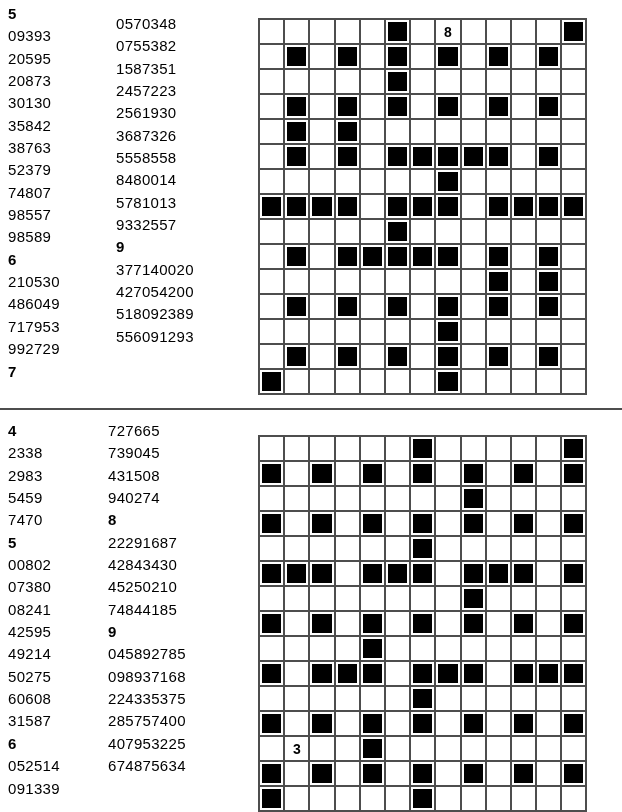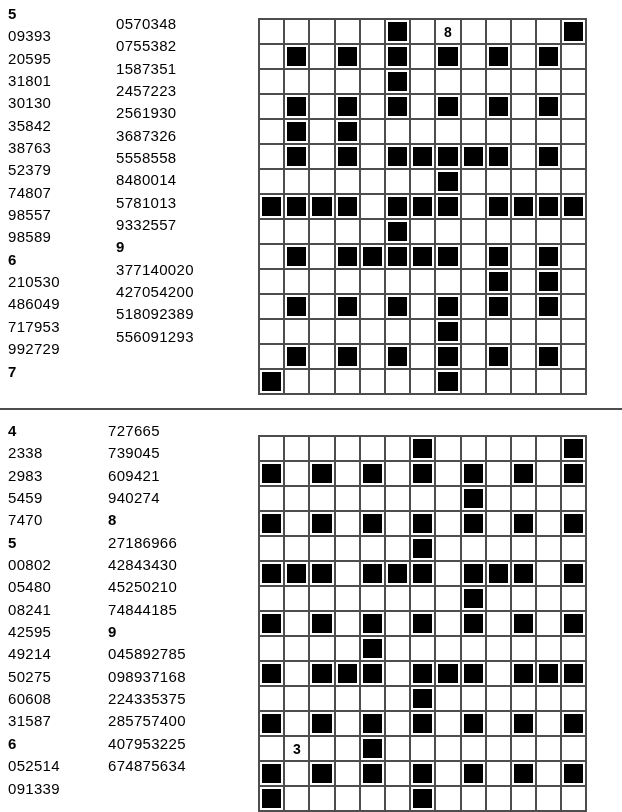--- a/index.html
+++ b/index.html
@@ -63,21 +63,21 @@
 </style>
 </head>
 <body>
 
 <div class="page">
 
   <div class="list-col p1-col1">
       <div class="entry hdr">5</div>
       <div class="entry">09393</div>
       <div class="entry">20595</div>
-      <div class="entry">31801</div>
+      <div class="entry">20873</div>
       <div class="entry">30130</div>
       <div class="entry">35842</div>
       <div class="entry">38763</div>
       <div class="entry">52379</div>
       <div class="entry">74807</div>
       <div class="entry">98557</div>
       <div class="entry">98589</div>
       <div class="entry hdr">6</div>
       <div class="entry">210530</div>
       <div class="entry">486049</div>
@@ -303,38 +303,38 @@
   <div class="divider"></div>
 
   <div class="list-col p2-col1">
       <div class="entry hdr">4</div>
       <div class="entry">2338</div>
       <div class="entry">2983</div>
       <div class="entry">5459</div>
       <div class="entry">7470</div>
       <div class="entry hdr">5</div>
       <div class="entry">00802</div>
-      <div class="entry">05480</div>
+      <div class="entry">07380</div>
       <div class="entry">08241</div>
       <div class="entry">42595</div>
       <div class="entry">49214</div>
       <div class="entry">50275</div>
       <div class="entry">60608</div>
       <div class="entry">31587</div>
       <div class="entry hdr">6</div>
       <div class="entry">052514</div>
       <div class="entry">091339</div>
     </div>
   <div class="list-col p2-col2">
       <div class="entry">727665</div>
       <div class="entry">739045</div>
-      <div class="entry">609421</div>
+      <div class="entry">431508</div>
       <div class="entry">940274</div>
       <div class="entry hdr">8</div>
-      <div class="entry">27186966</div>
+      <div class="entry">22291687</div>
       <div class="entry">42843430</div>
       <div class="entry">45250210</div>
       <div class="entry">74844185</div>
       <div class="entry hdr">9</div>
       <div class="entry">045892785</div>
       <div class="entry">098937168</div>
       <div class="entry">224335375</div>
       <div class="entry">285757400</div>
       <div class="entry">407953225</div>
       <div class="entry">674875634</div>

